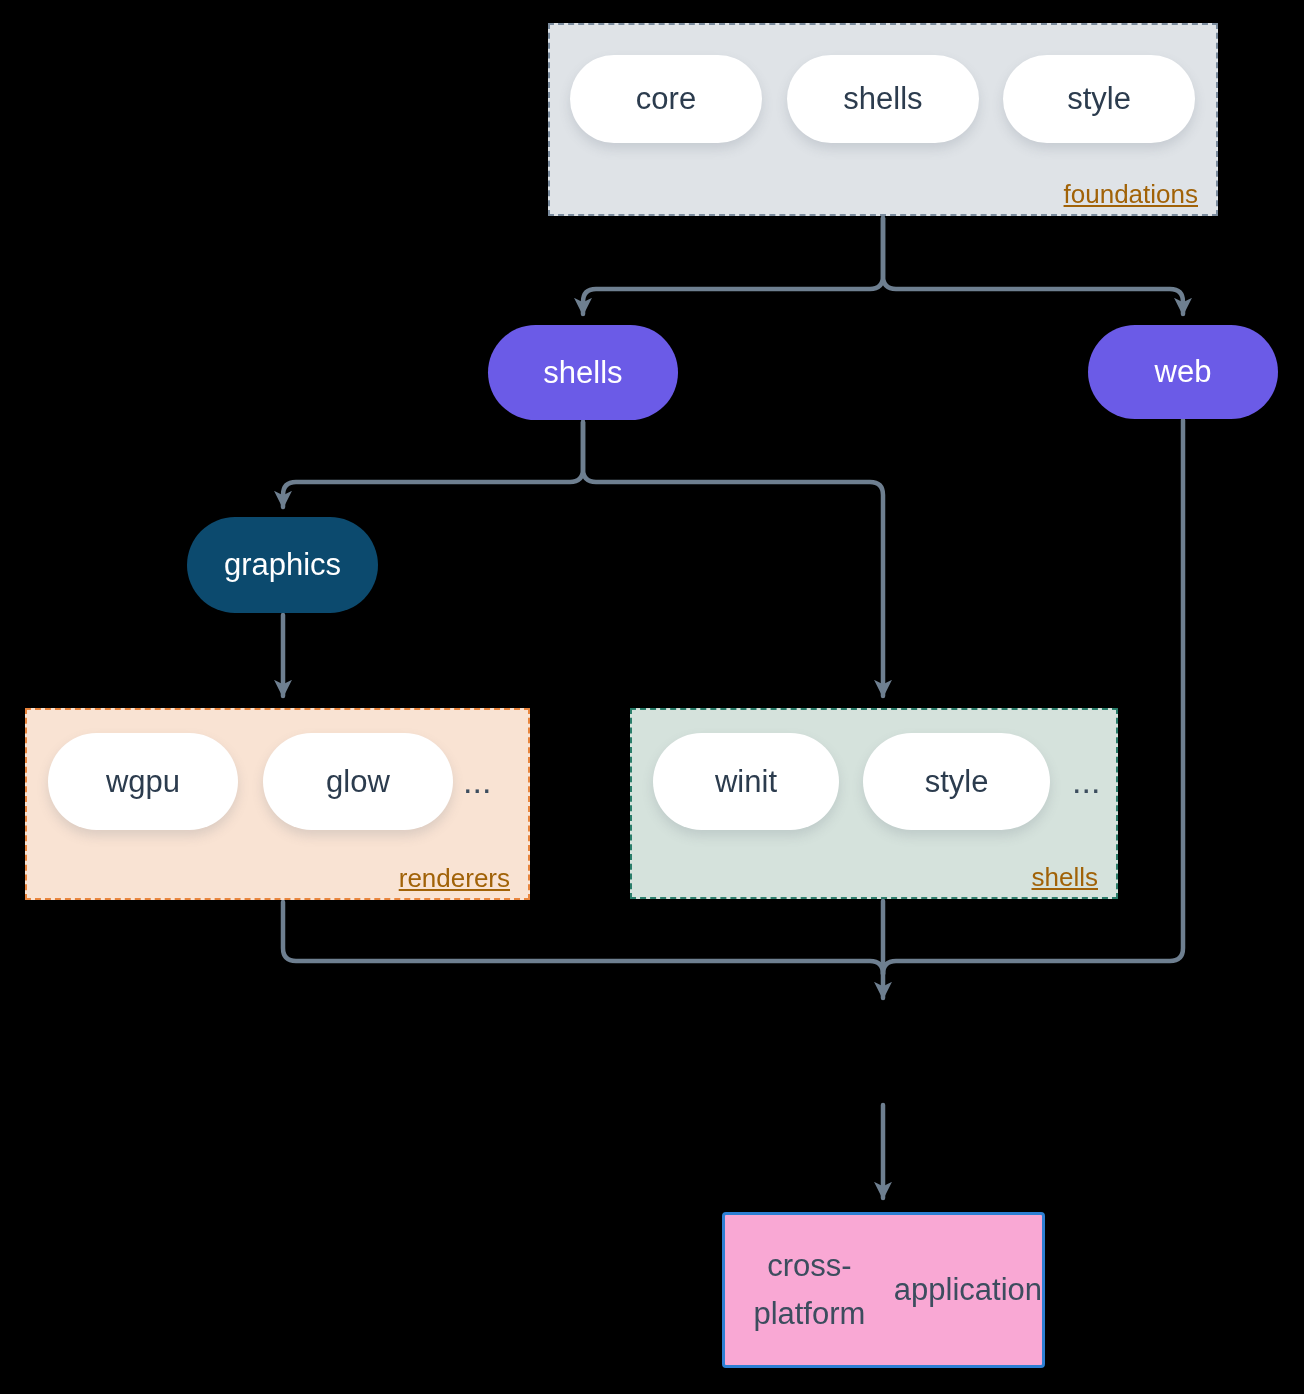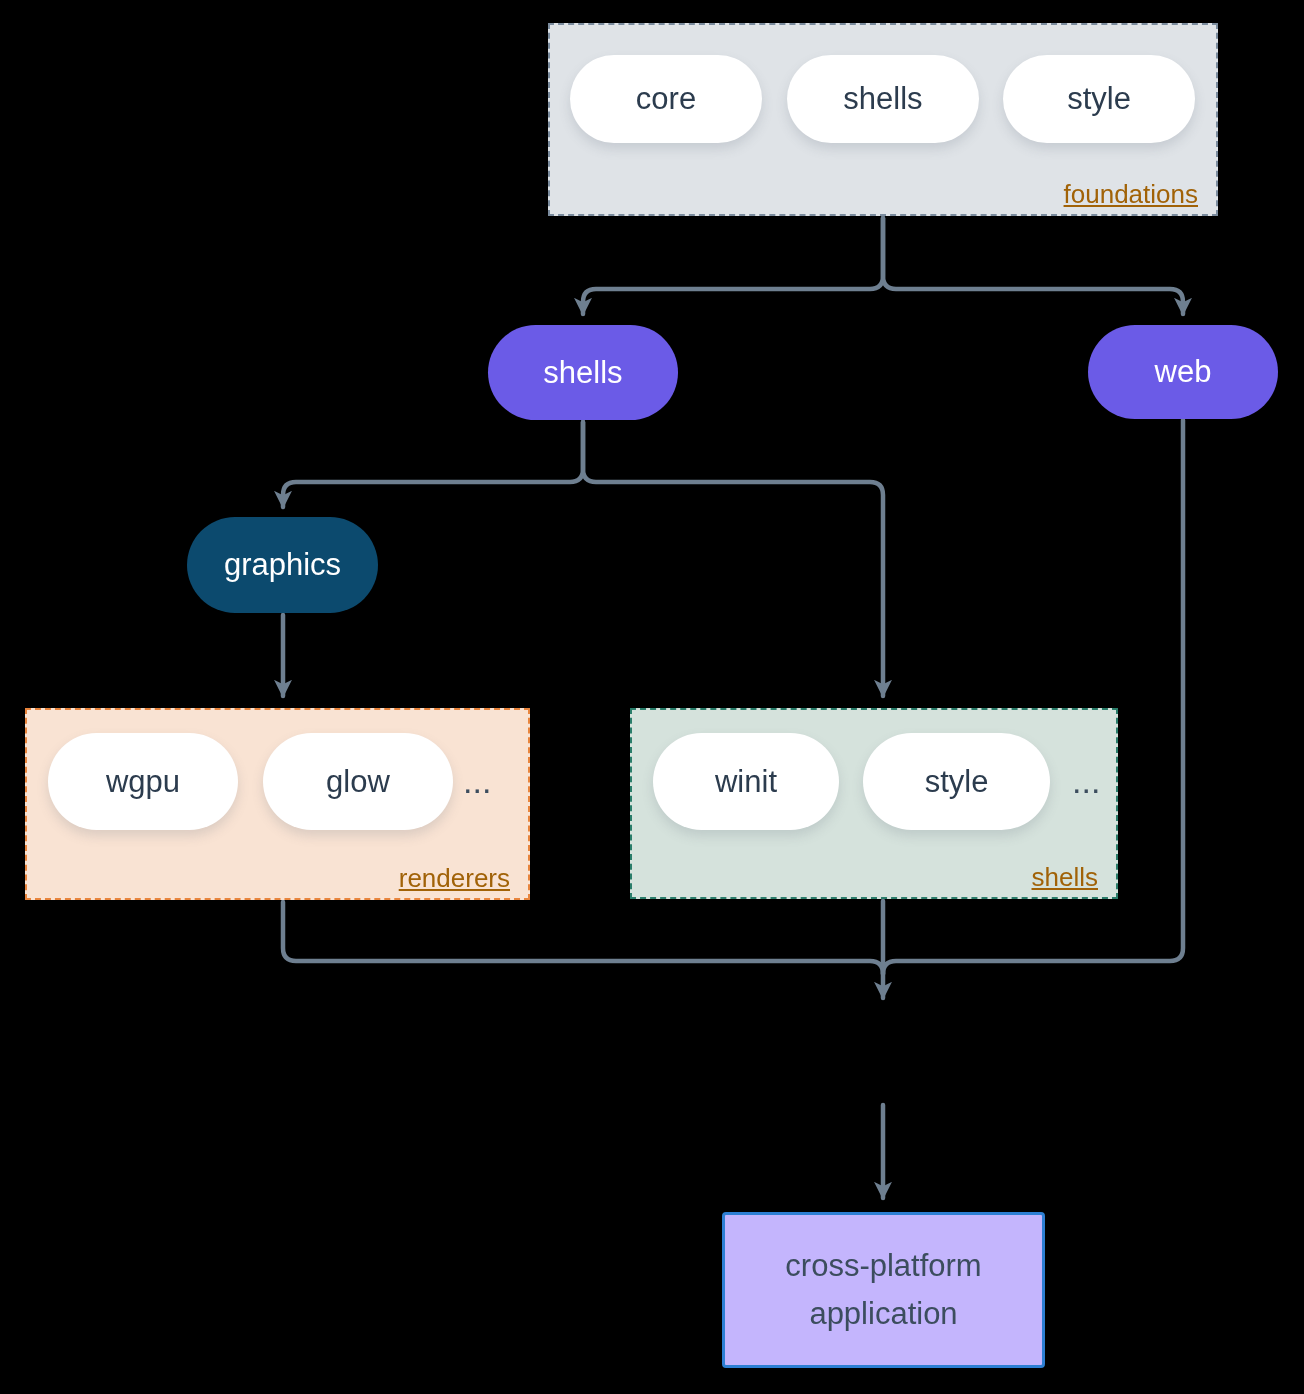--- a/index.html
+++ b/index.html
@@ -36,22 +36,22 @@
   #n-glutin {left:863px;top:733px;width:187px;height:97px;}
   #n-iced   {left:788px;top:1010px;width:192px;height:93px;background:#2e86de;}
 
   .ellipsis{position:absolute;font-size:34px;color:#3c4d5e;}
   #e-renderers{left:463px;top:762px;}
   #e-shells{left:1072px;top:762px;}
 
   
   #n-application{
     position:absolute;left:722px;top:1212px;width:323px;height:156px;box-sizing:border-box;
-    background:#c4b5fd;border:3px solid #2d7fd3;border-radius:4px;
-    display:flex;flex-direction:column;align-items:center;justify-content:center;
+    background:#f9a8d4;border:3px solid #2d7fd3;border-radius:4px;
+    display:flex;flex-direction:row;align-items:center;justify-content:center;
     font-size:31px;color:#3c4d5e;line-height:48px;text-align:center;
   }
 </style>
 </head>
 <body>
 
 <div id="canvas">
 
   <svg id="edges-svg" viewBox="0 0 1304 1394" xmlns="http://www.w3.org/2000/svg">
     <defs>

